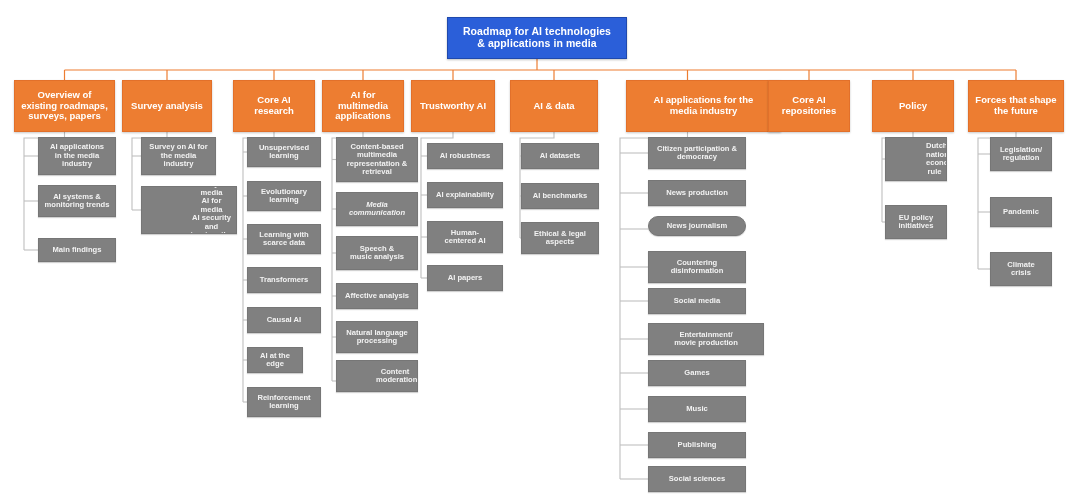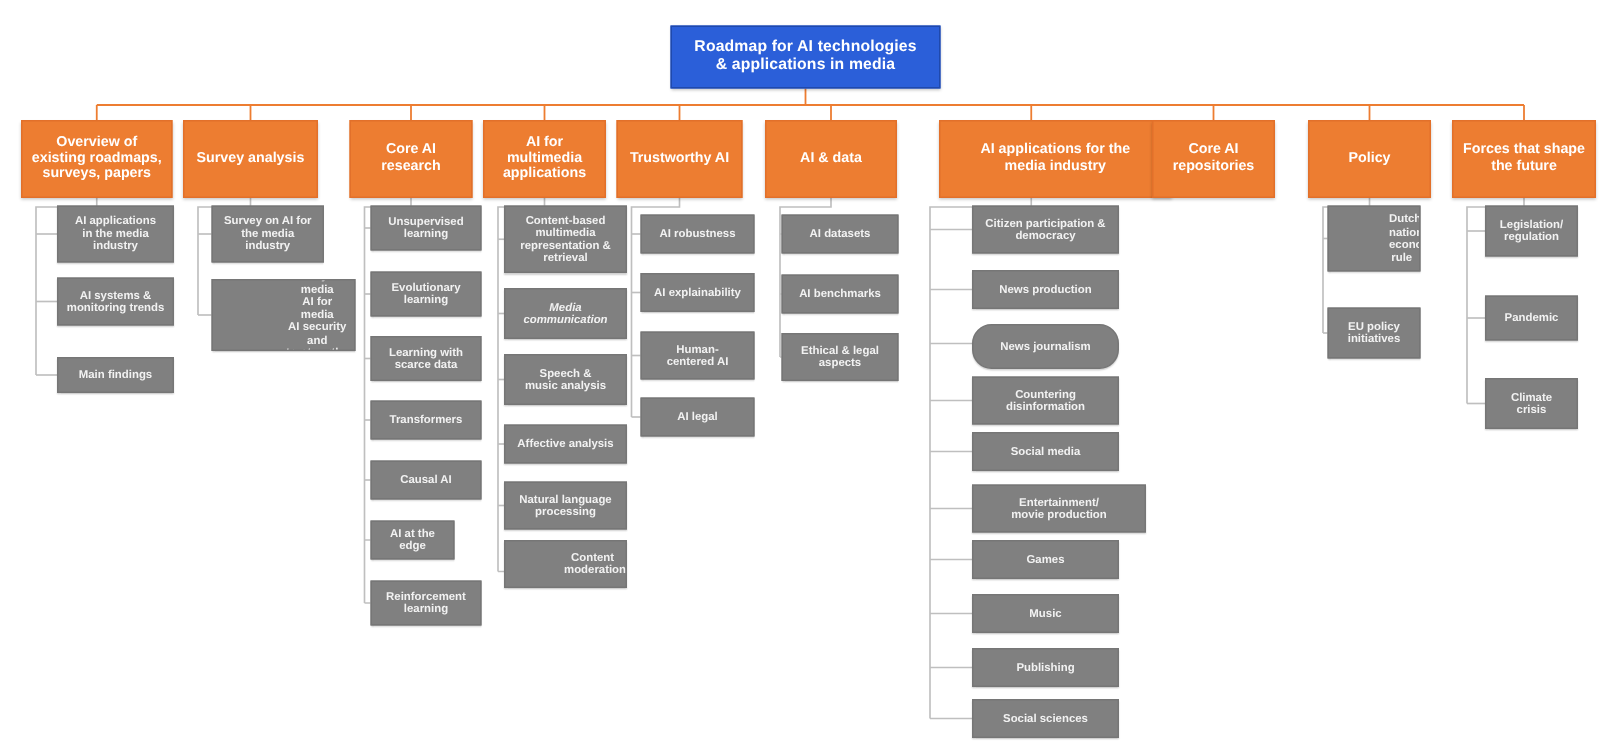--- a/index.html
+++ b/index.html
@@ -237,21 +237,21 @@
         <span class="node-label">AI robustness</span>
       </div>
       <div class="node node-leaf" style="left: 427px; top: 182px; width: 76px; height: 26px;">
         <span class="node-label">AI explainability</span>
       </div>
       <div class="node node-leaf" style="left: 427px; top: 221px; width: 76px; height: 32px;">
         <span class="node-label">Human-
 centered AI</span>
       </div>
       <div class="node node-leaf" style="left: 427px; top: 265px; width: 76px; height: 26px;">
-        <span class="node-label">AI legal</span>
+        <span class="node-label">AI papers</span>
       </div>
       <div class="node node-cat" style="left: 510px; top: 80px; width: 88px; height: 52px;">
         <span class="node-label">AI &amp; data</span>
       </div>
       <div class="node node-leaf" style="left: 521px; top: 143px; width: 78px; height: 26px;">
         <span class="node-label">AI datasets</span>
       </div>
       <div class="node node-leaf" style="left: 521px; top: 183px; width: 78px; height: 26px;">
         <span class="node-label">AI benchmarks</span>
       </div>
@@ -263,21 +263,21 @@
         <span class="node-label">AI applications for the
 media industry</span>
       </div>
       <div class="node node-leaf" style="left: 648px; top: 137px; width: 98px; height: 32px;">
         <span class="node-label">Citizen participation &amp;
 democracy</span>
       </div>
       <div class="node node-leaf" style="left: 648px; top: 180px; width: 98px; height: 26px;">
         <span class="node-label">News production</span>
       </div>
-      <div class="node node-leaf" style="left: 648px; top: 216px; width: 98px; height: 30px; border-radius: 13px;">
+      <div class="node node-leaf" style="left: 648px; top: 216px; width: 98px; height: 20px; border-radius: 13px;">
         <span class="node-label">News journalism</span>
       </div>
       <div class="node node-leaf" style="left: 648px; top: 251px; width: 98px; height: 32px;">
         <span class="node-label">Countering
 disinformation</span>
       </div>
       <div class="node node-leaf" style="left: 648px; top: 288px; width: 98px; height: 26px;">
         <span class="node-label">Social media</span>
       </div>
       <div class="node node-leaf" style="left: 648px; top: 323px; width: 116px; height: 32px;">

